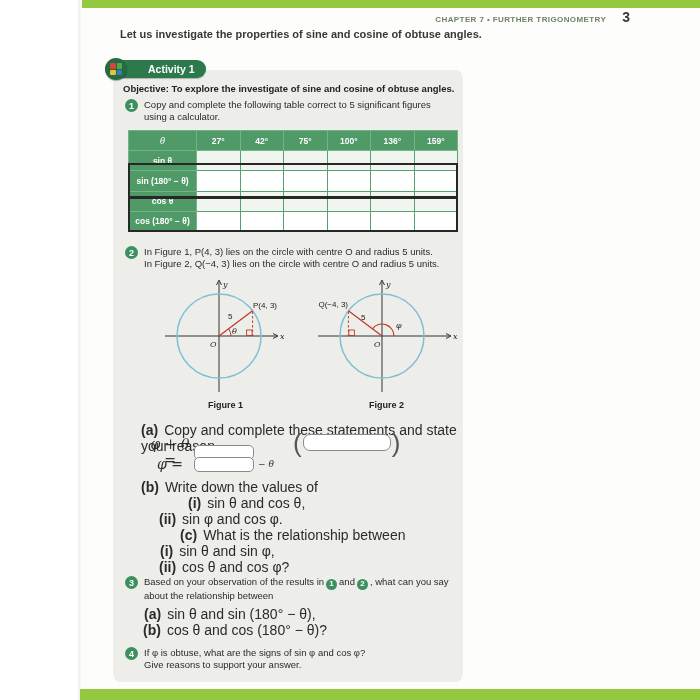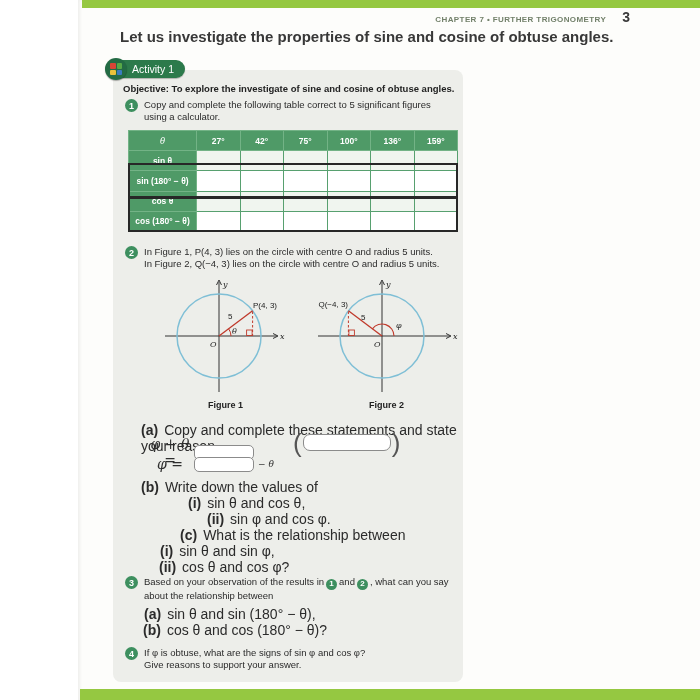--- a/index.html
+++ b/index.html
@@ -7,31 +7,31 @@
     width:700px;height:700px;position:relative;background:#ffffff;
     font-family:"Liberation Sans", sans-serif;color:#2e2e2e;overflow:hidden;
   }
   .page{position:absolute;left:78px;top:0;width:622px;height:700px;background:#fdfdfb;box-shadow:inset 2px 0 3px rgba(0,0,0,0.06);}
   .bar{position:absolute;background:#95c841;}
   .bar.top{left:82px;top:0;width:618px;height:8px;}
   .bar.bottom{left:80px;top:689px;width:620px;height:11px;}
   .chapter-row{position:absolute;top:9px;right:70px;display:flex;align-items:baseline;gap:16px;}
   .chapter-title{font-size:8px;font-weight:bold;letter-spacing:.4px;color:#72806a;}
   .page-num{font-size:14px;font-weight:bold;color:#3a3a3a;}
-  .intro{position:absolute;left:120px;top:28px;font-size:15px;font-weight:600;color:#383838;text-align:center;}
+  .intro{position:absolute;left:120px;top:28px;font-size:11px;font-weight:600;color:#383838;text-align:center;}
 
   
   .activity-badge{position:absolute;left:105px;top:58px;display:flex;align-items:center;z-index:3;}
   .act-icon{width:22px;height:22px;border-radius:50%;background:#236b44;display:flex;align-items:center;justify-content:center;z-index:2;box-shadow:0 1px 1px rgba(0,0,0,.3);}
   .act-grid{width:12px;height:12px;display:grid;grid-template-columns:1fr 1fr;grid-template-rows:1fr 1fr;gap:1px;}
   .act-grid i{display:block;border-radius:1px;}
   .act-grid .c1{background:#d94436;} .act-grid .c2{background:#58a847;}
   .act-grid .c3{background:#e8c23a;} .act-grid .c4{background:#3a7bc0;}
-  .act-pill{margin-left:-11px;background:#2c7a4b;color:#fff;font-size:10.5px;font-weight:normal;
-    padding:3px 11px 3px 16px;border-radius:3px 10px 10px 3px;box-shadow:0 1px 1px rgba(0,0,0,.25);}
+  .act-pill{margin-left:-11px;background:#2c7a4b;color:#fff;font-size:10.5px;font-weight:bold;
+    padding:3px 11px 3px 32px;border-radius:3px 10px 10px 3px;box-shadow:0 1px 1px rgba(0,0,0,.25);}
 
   
   .activity-box{position:absolute;left:113px;top:70px;width:350px;height:612px;background:#edeeea;border-radius:8px;}
   .objective{position:absolute;left:10px;top:13px;font-size:9.5px;font-weight:bold;color:#222;}
   .numbadge{width:13px;height:13px;border-radius:50%;background:#3d8f5f;color:#fff;font-size:9px;font-weight:bold;
     display:inline-flex;align-items:center;justify-content:center;flex:0 0 13px;}
   .q-row{position:absolute;display:flex;gap:6px;}
   .q-text{font-size:9.5px;line-height:1.3;color:#2b2b2b;}
 
   
@@ -231,21 +231,21 @@
       <span class="ansbox"></span>
       <span class="eq-suffix">− θ</span>
   </div>
 
   <div class="sub" style="left:28px;top:409px;">
     <b>(b)</b><span>Write down the values of</span>
   </div>
   <div class="sub" style="left:47px;top:425px;margin-left:28px;">
     <b>(i)</b><span>sin θ and cos θ,</span>
   </div>
-  <div class="sub" style="left:46px;top:441px;margin-left:48px;">
+  <div class="sub" style="left:46px;top:441px;">
     <b>(ii)</b><span>sin φ and cos φ.</span>
   </div>
 
   <div class="sub" style="left:28px;top:457px;margin-left:39px;">
     <b>(c)</b><span>What is the relationship between</span>
   </div>
   <div class="sub" style="left:47px;top:473px;">
     <b>(i)</b><span>sin θ and sin φ,</span>
   </div>
   <div class="sub" style="left:46px;top:489px;">

